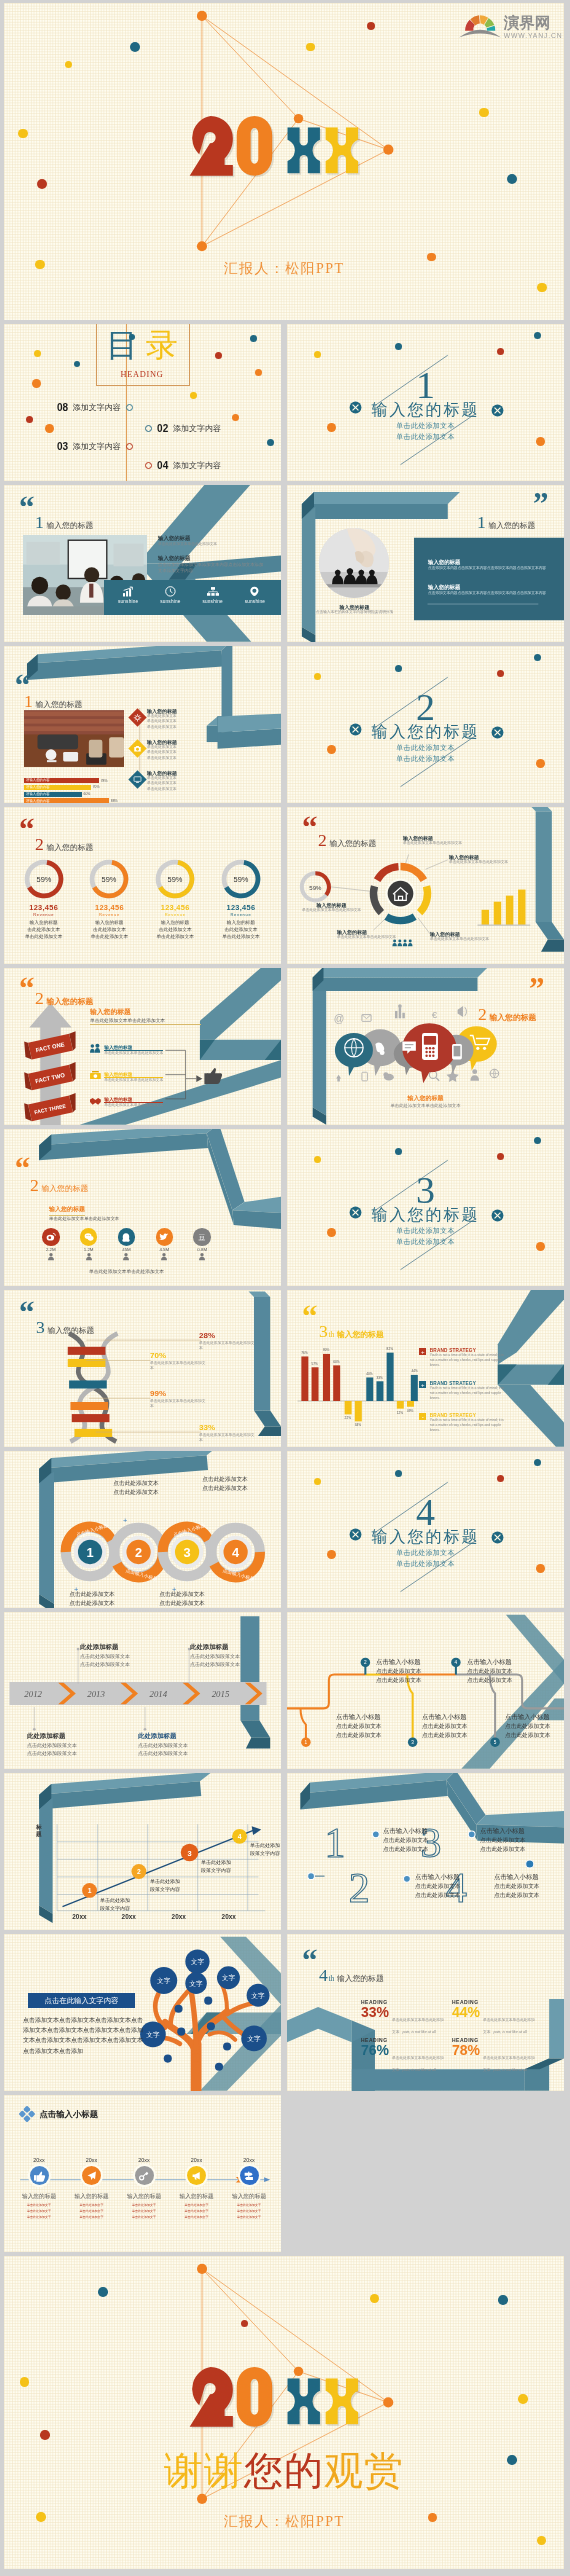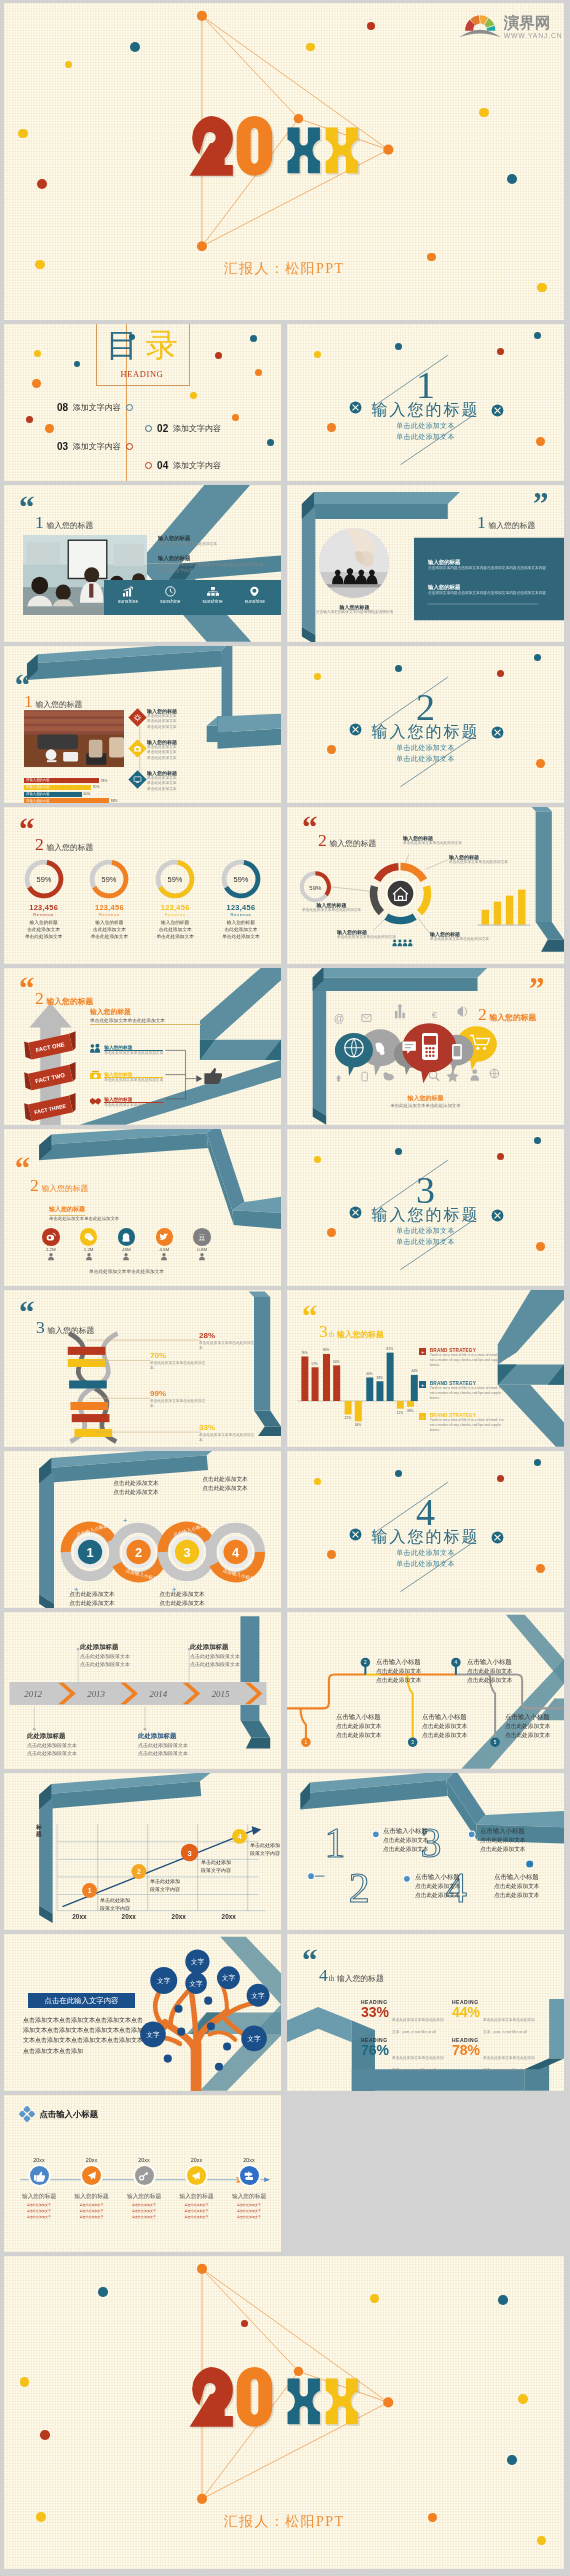--- a/index.html
+++ b/index.html
@@ -1550,17 +1550,20 @@
       <use href="#d2" fill="#000"></use>
           <use href="#d0" x="76" fill="#000"></use>
       <use href="#dx" x="156" fill="#000"></use>
           <use href="#dx" x="216" fill="#000"></use>
     </g>
     <use href="#d2" fill="#b8371f"></use>
     <use href="#d0" x="76" fill="#f08021"></use>
     <use href="#dx" x="156" fill="#1f6781"></use>
     <use href="#dx" x="216" fill="#f5c117"></use>
   </svg>
+  <div class="s covertitle" style="left:0;top:195px;width:560px;text-align:center;font-size:39px">
+    <span style="color:#f5b81b">谢谢</span><span style="color:#b8371f">您的</span><span style="color:#f0a81e">观赏</span>
+  </div>
   <div class="s coverpres" style="left:0;top:257px;width:560px;text-align:center">汇报人：松阳PPT</div>
 </div>
 
 </div>
 
 
 </body></html>

